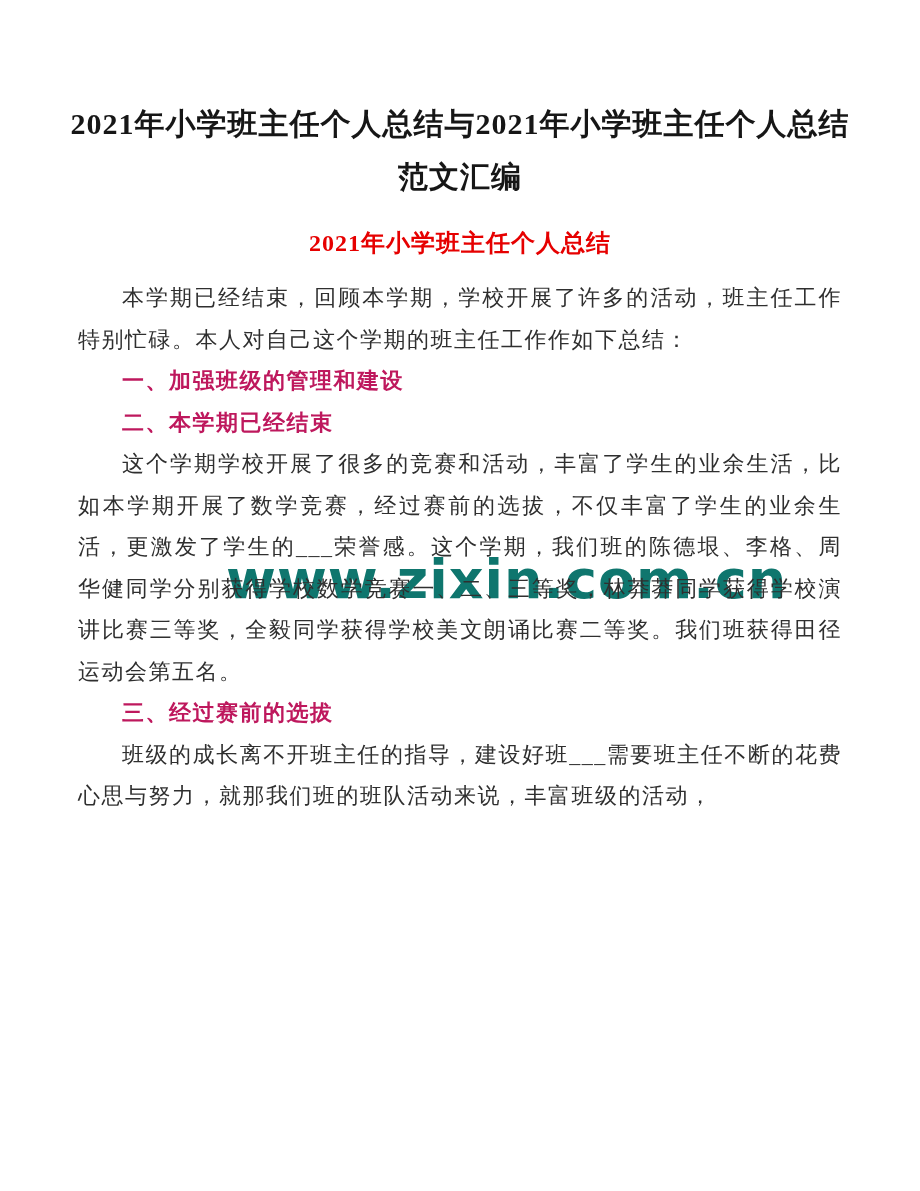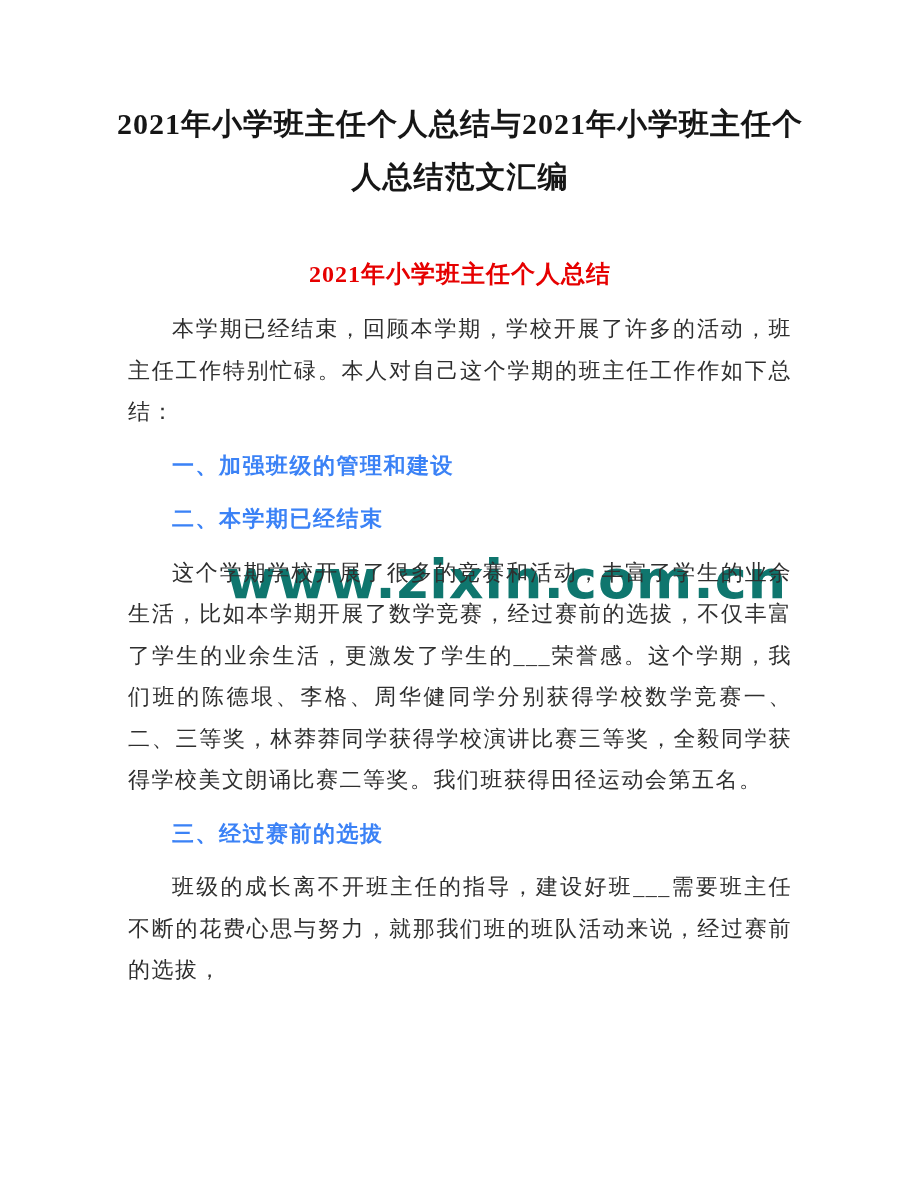--- a/index.html
+++ b/index.html
@@ -24,56 +24,56 @@
     font-weight: bold;
     color: #0f766e;
     letter-spacing: 1px;
     white-space: nowrap;
     user-select: none;
     z-index: 0;
   }
   .doc-body {
     position: relative;
     z-index: 1;
-    padding: 0 116px;
+    padding: 0 78px;
   }
   .doc-title {
     margin: 0 -12px;
     padding-top: 97px;
     font-size: 30px;
     line-height: 53px;
     font-weight: bold;
     text-align: center;
     color: #161616;
     letter-spacing: 1px;
   }
   .red-heading {
-    margin-top: 56px;
+    margin-top: 25px;
     font-size: 24px;
     line-height: 30px;
     font-weight: bold;
     text-align: center;
     color: #e60000;
     letter-spacing: 1px;
   }
   .content {
     margin-top: 19px;
     font-size: 22px;
     line-height: 41.5px;
     color: #2f2f2f;
     letter-spacing: 1.5px;
     text-align: justify;
   }
   .content p {
-    margin: 12px;
+    margin: 0;
     text-indent: 2em;
   }
   .content p.heading {
     font-weight: bold;
-    color: #3b82f6;
+    color: #be185d;
   }
 </style>
 </head>
 <body>
 
 <div class="page">
 
   <div class="watermark">www.zixin.com.cn</div>
 
   <div class="doc-body">
@@ -81,18 +81,18 @@
     <div class="doc-title">2021年小学班主任个人总结与2021年小学班主任个人总结范文汇编</div>
 
     <div class="red-heading">2021年小学班主任个人总结</div>
 
     <div class="content">
       <p>本学期已经结束，回顾本学期，学校开展了许多的活动，班主任工作特别忙碌。本人对自己这个学期的班主任工作作如下总结：</p>
       <p class="heading">一、加强班级的管理和建设</p>
       <p class="heading">二、本学期已经结束</p>
       <p>这个学期学校开展了很多的竞赛和活动，丰富了学生的业余生活，比如本学期开展了数学竞赛，经过赛前的选拔，不仅丰富了学生的业余生活，更激发了学生的___荣誉感。这个学期，我们班的陈德垠、李格、周华健同学分别获得学校数学竞赛一、二、三等奖，林莽莽同学获得学校演讲比赛三等奖，全毅同学获得学校美文朗诵比赛二等奖。我们班获得田径运动会第五名。</p>
       <p class="heading">三、经过赛前的选拔</p>
-      <p>班级的成长离不开班主任的指导，建设好班___需要班主任不断的花费心思与努力，就那我们班的班队活动来说，经过赛前的选拔，</p>
+      <p>班级的成长离不开班主任的指导，建设好班___需要班主任不断的花费心思与努力，就那我们班的班队活动来说，丰富班级的活动，</p>
     </div>
 
   </div>
 
 </div>
 
 </body></html>

